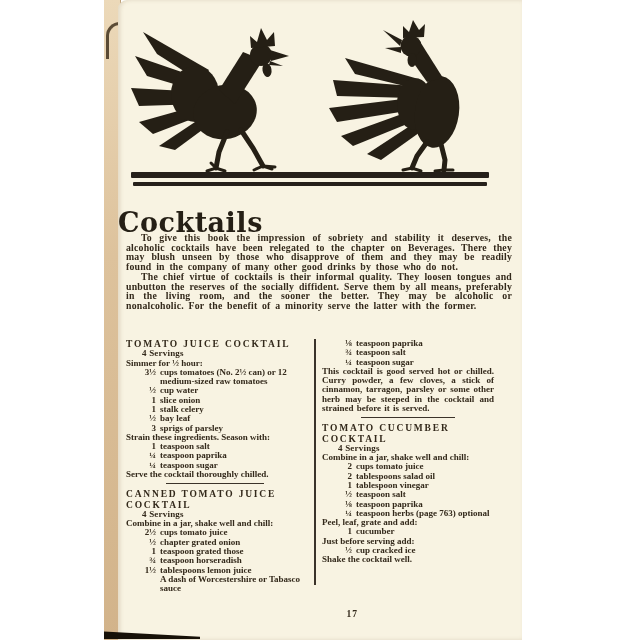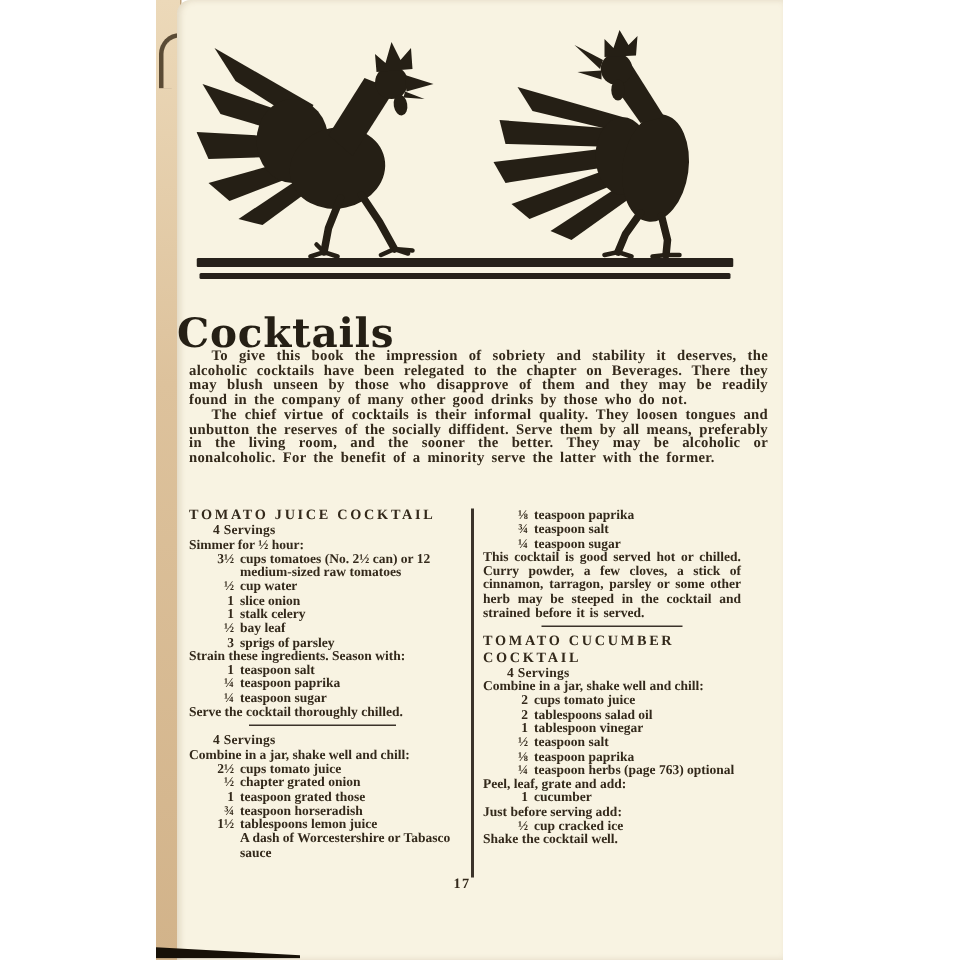--- a/index.html
+++ b/index.html
@@ -38,21 +38,21 @@
   .vrule{position:absolute;left:188px;top:0;width:1.5px;height:246px;background:var(--rule);}
   .rline{font-weight:bold;font-size:9px;line-height:9.3px;color:var(--ink);}
   .line-head{font-size:9.5px;line-height:10.2px;letter-spacing:1.8px;}
   .line-serv{letter-spacing:.2px;margin-left:16px;}
   .line-para{text-align:justify;word-spacing:1px;}
   .line-ing{display:flex;padding-left:12px;}
   .qty{display:none;}
   .line-ing .qty{display:block;flex:0 0 18px;width:18px;text-align:right;margin-right:4px;}
   .line-ing .txt{flex:1;}
   .line-hr{border-top:1.5px solid var(--rule);width:55%;margin:4px auto 5px auto;height:0;}
-  .pagenum{position:absolute;top:585px;left:140px;width:100px;text-align:center;
+  .pagenum{position:absolute;top:609px;left:140px;width:100px;text-align:right;
     font-weight:bold;font-size:9.5px;color:var(--ink);letter-spacing:1px;}
 </style>
 </head>
 <body>
 
 <div class="scan">
   <div class="book-edge"></div>
   <div class="edge-corner"></div>
 
   <div class="page">
@@ -198,20 +198,24 @@
           <div class="rline line-text">
             
             <span class="txt">Serve the cocktail thoroughly chilled.</span>
           </div>
 
           <div class="rline line-hr">
             
             
           </div>
 
+          <div class="rline line-head">
+            
+            <span class="txt">CANNED TOMATO JUICE COCKTAIL</span>
+          </div>
 
           <div class="rline line-serv">
             
             <span class="txt">4 Servings</span>
           </div>
 
           <div class="rline line-text">
             
             <span class="txt">Combine in a jar, shake well and chill:</span>
           </div>

